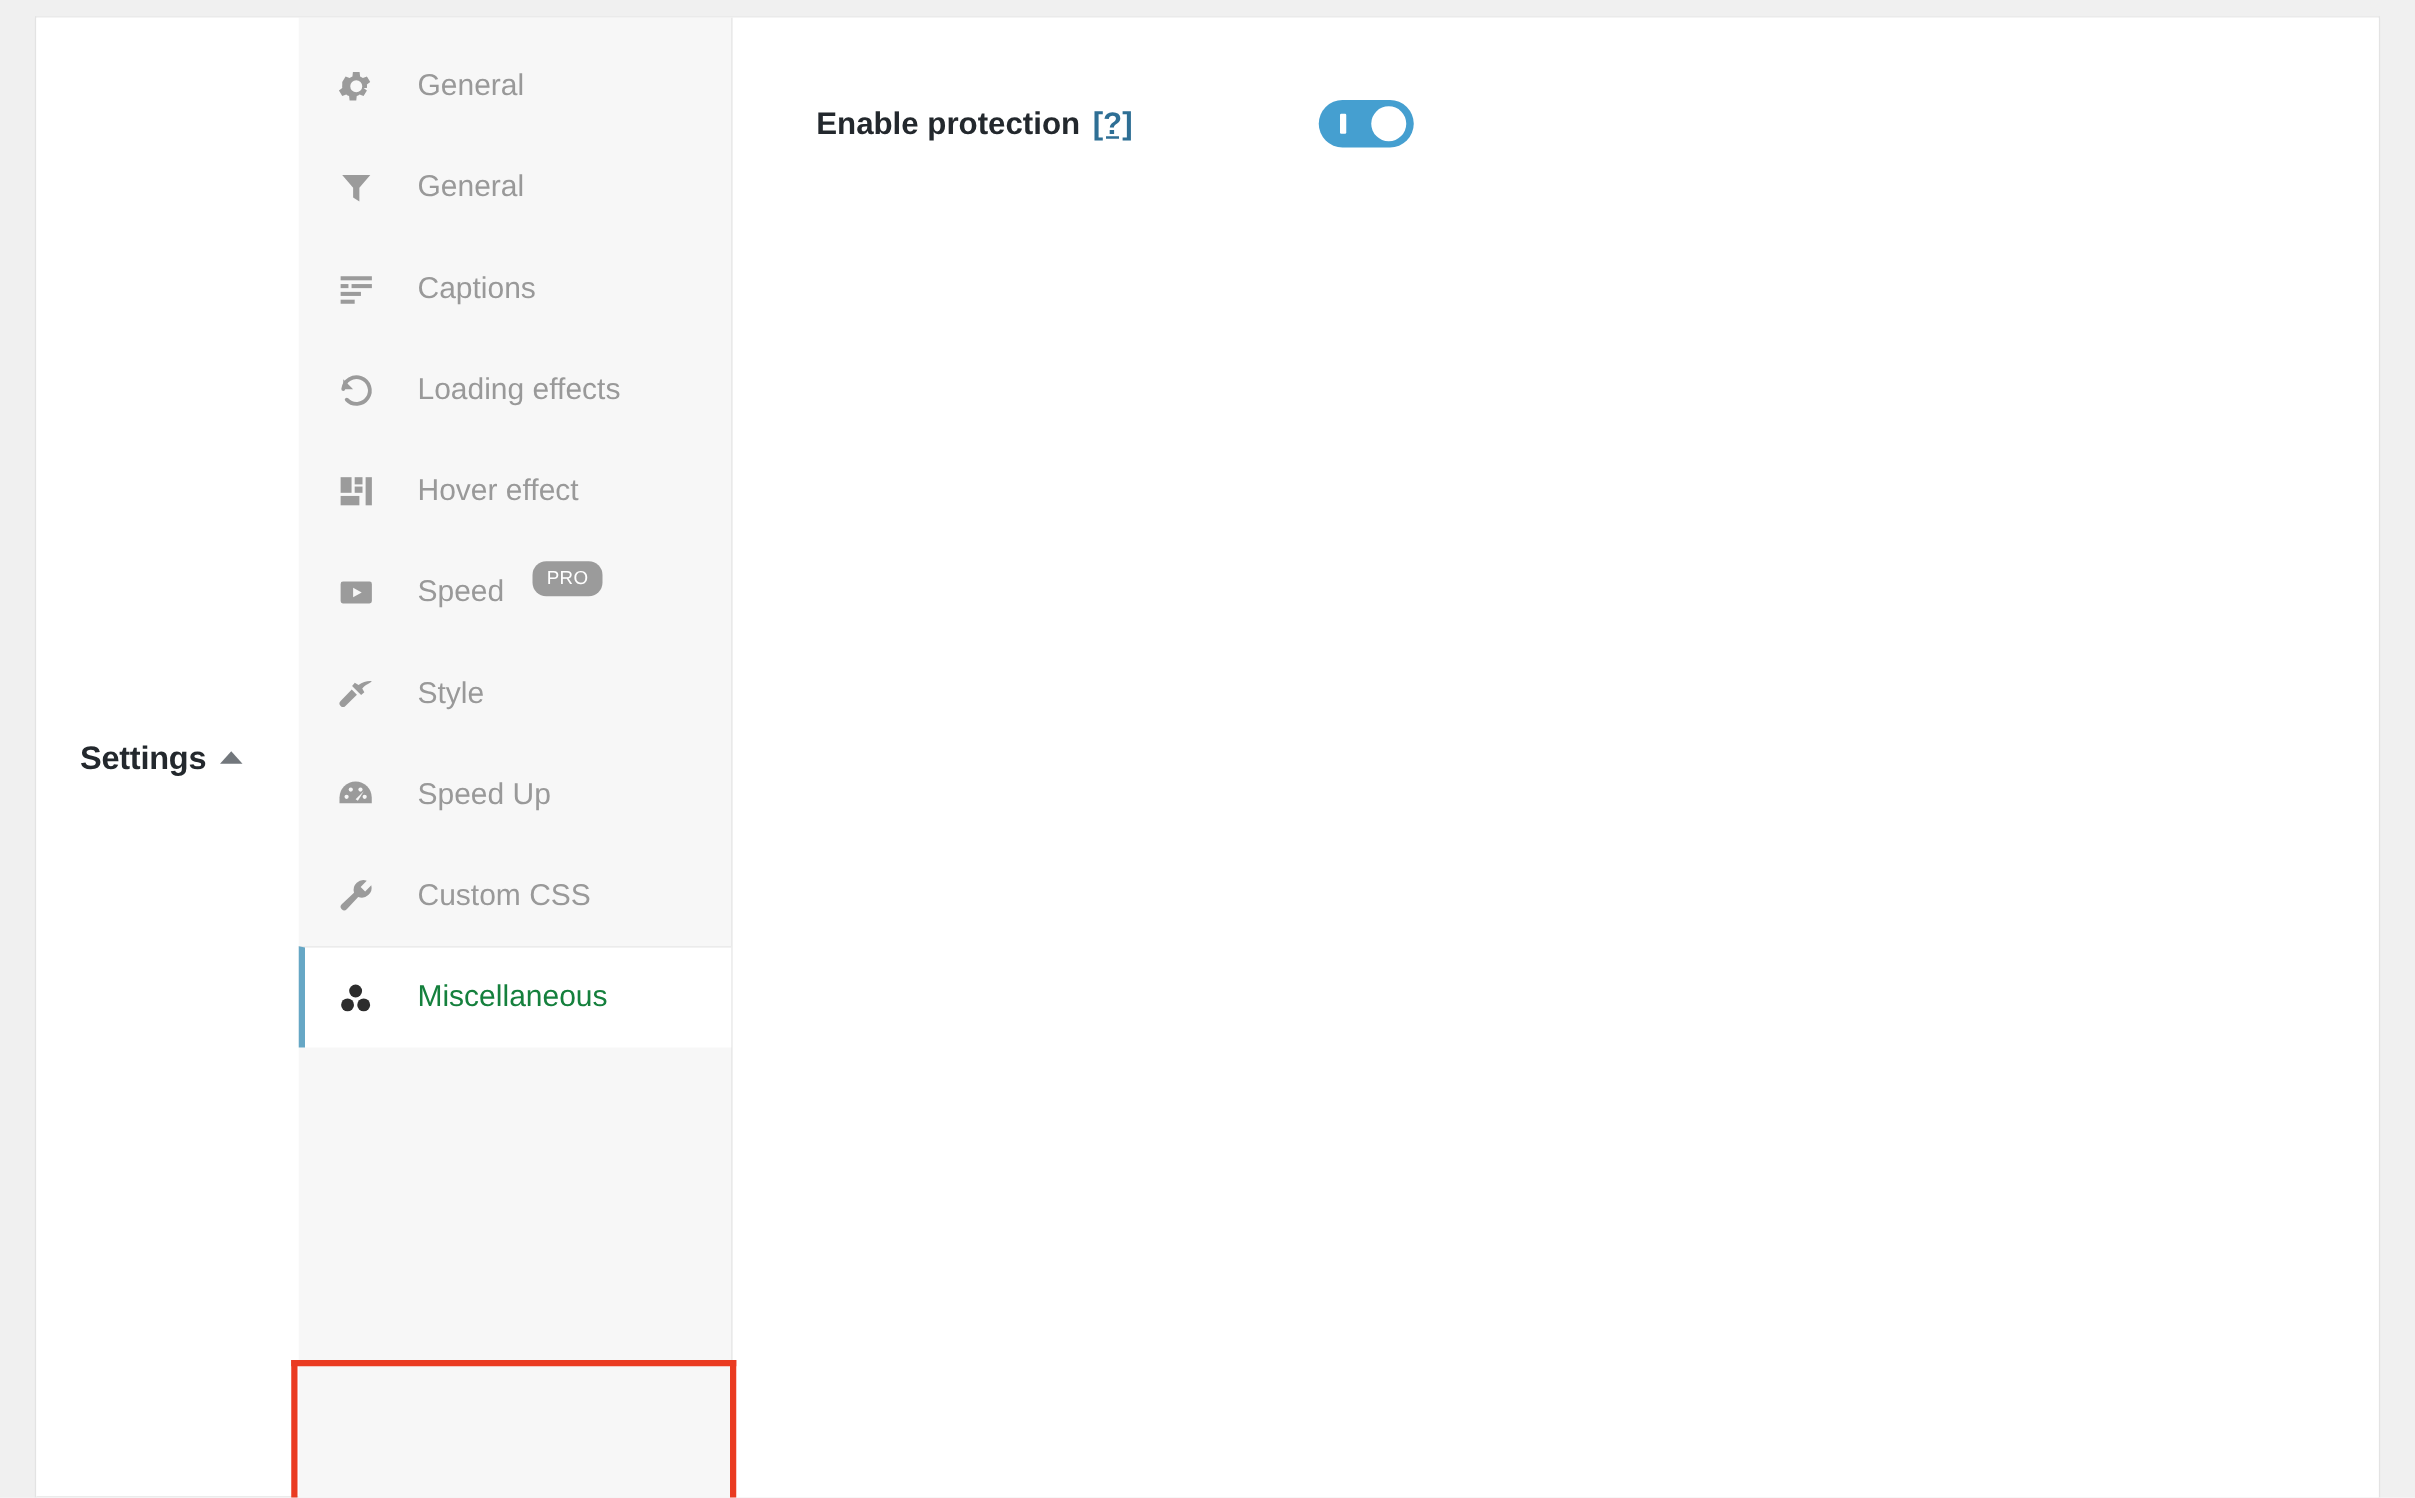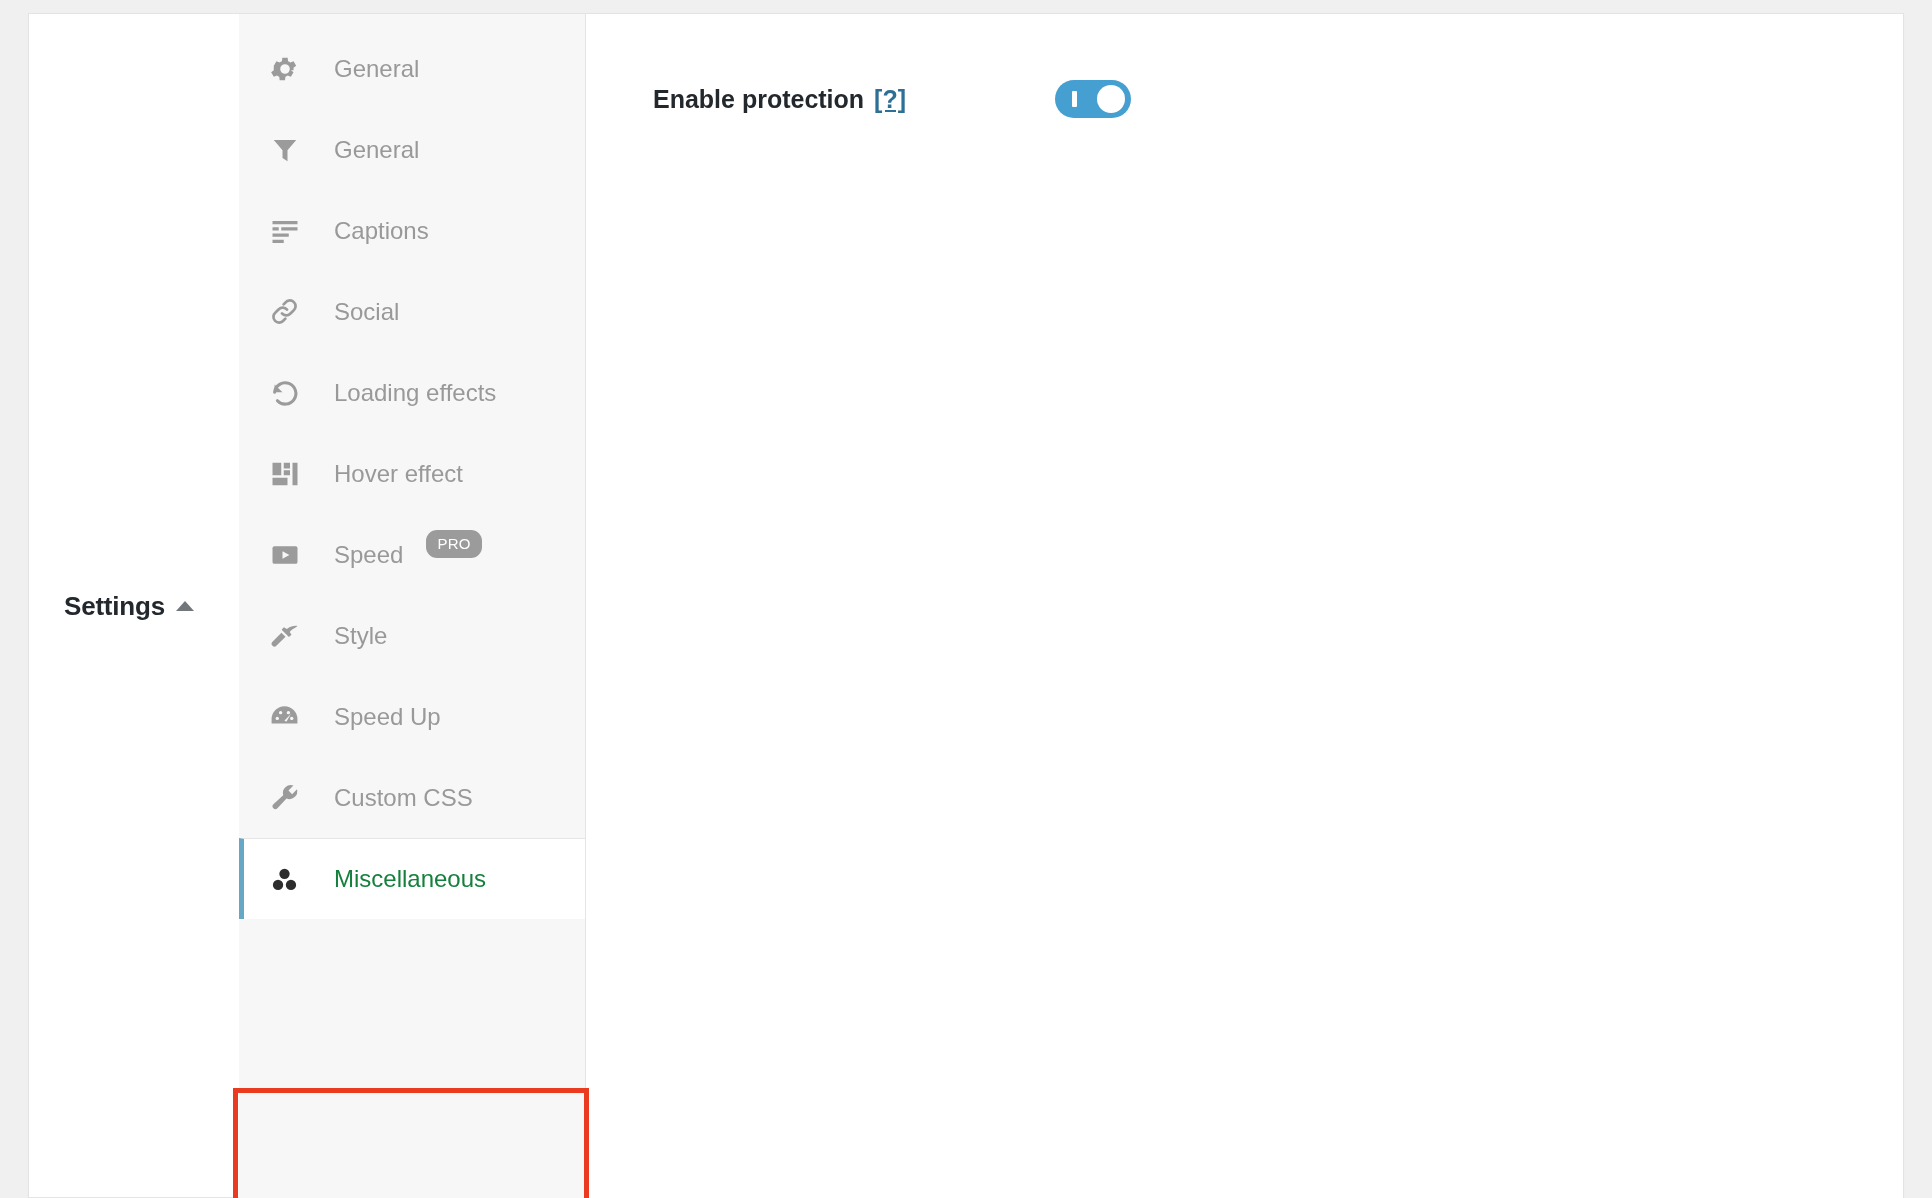--- a/index.html
+++ b/index.html
@@ -239,29 +239,20 @@
             <rect x="2" y="4" width="20" height="2.6"></rect>
             <rect x="9" y="9" width="13" height="2.6"></rect>
             <rect x="2" y="9" width="5" height="2.6"></rect>
             <rect x="2" y="14" width="13" height="2.6"></rect>
             <rect x="2" y="19" width="9" height="2.6"></rect>
           </svg>
         </span>
         <span class="nav-label">Captions</span>
       </div>
 
-      <div class="nav-item">
-        <span class="nav-icon">
-          <svg width="31" height="31" viewBox="0 0 24 24" fill="none" stroke="#9b9b9b" stroke-width="2.1" stroke-linecap="round">
-            <path d="M10 13.5a4.4 4.4 0 0 0 6.4.3l2.6-2.6a4.4 4.4 0 1 0-6.2-6.2l-1.5 1.5"></path>
-            <path d="M14 10.5a4.4 4.4 0 0 0-6.4-.3L5 12.8a4.4 4.4 0 1 0 6.2 6.2l1.5-1.5"></path>
-          </svg>
-        </span>
-        <span class="nav-label">Social</span>
-      </div>
 
       <div class="nav-item">
         <span class="nav-icon">
           <svg width="32" height="32" viewBox="0 0 24 24" fill="none" stroke="#9b9b9b" stroke-width="2.3" stroke-linecap="round">
             <path d="M4.2 11.4a8 8 0 1 1 2.1 6.4"></path>
             <path d="M4.2 5.6v5.9h5.9" fill="#9b9b9b" stroke="none"></path>
           </svg>
         </span>
         <span class="nav-label">Loading effects</span>
       </div>

